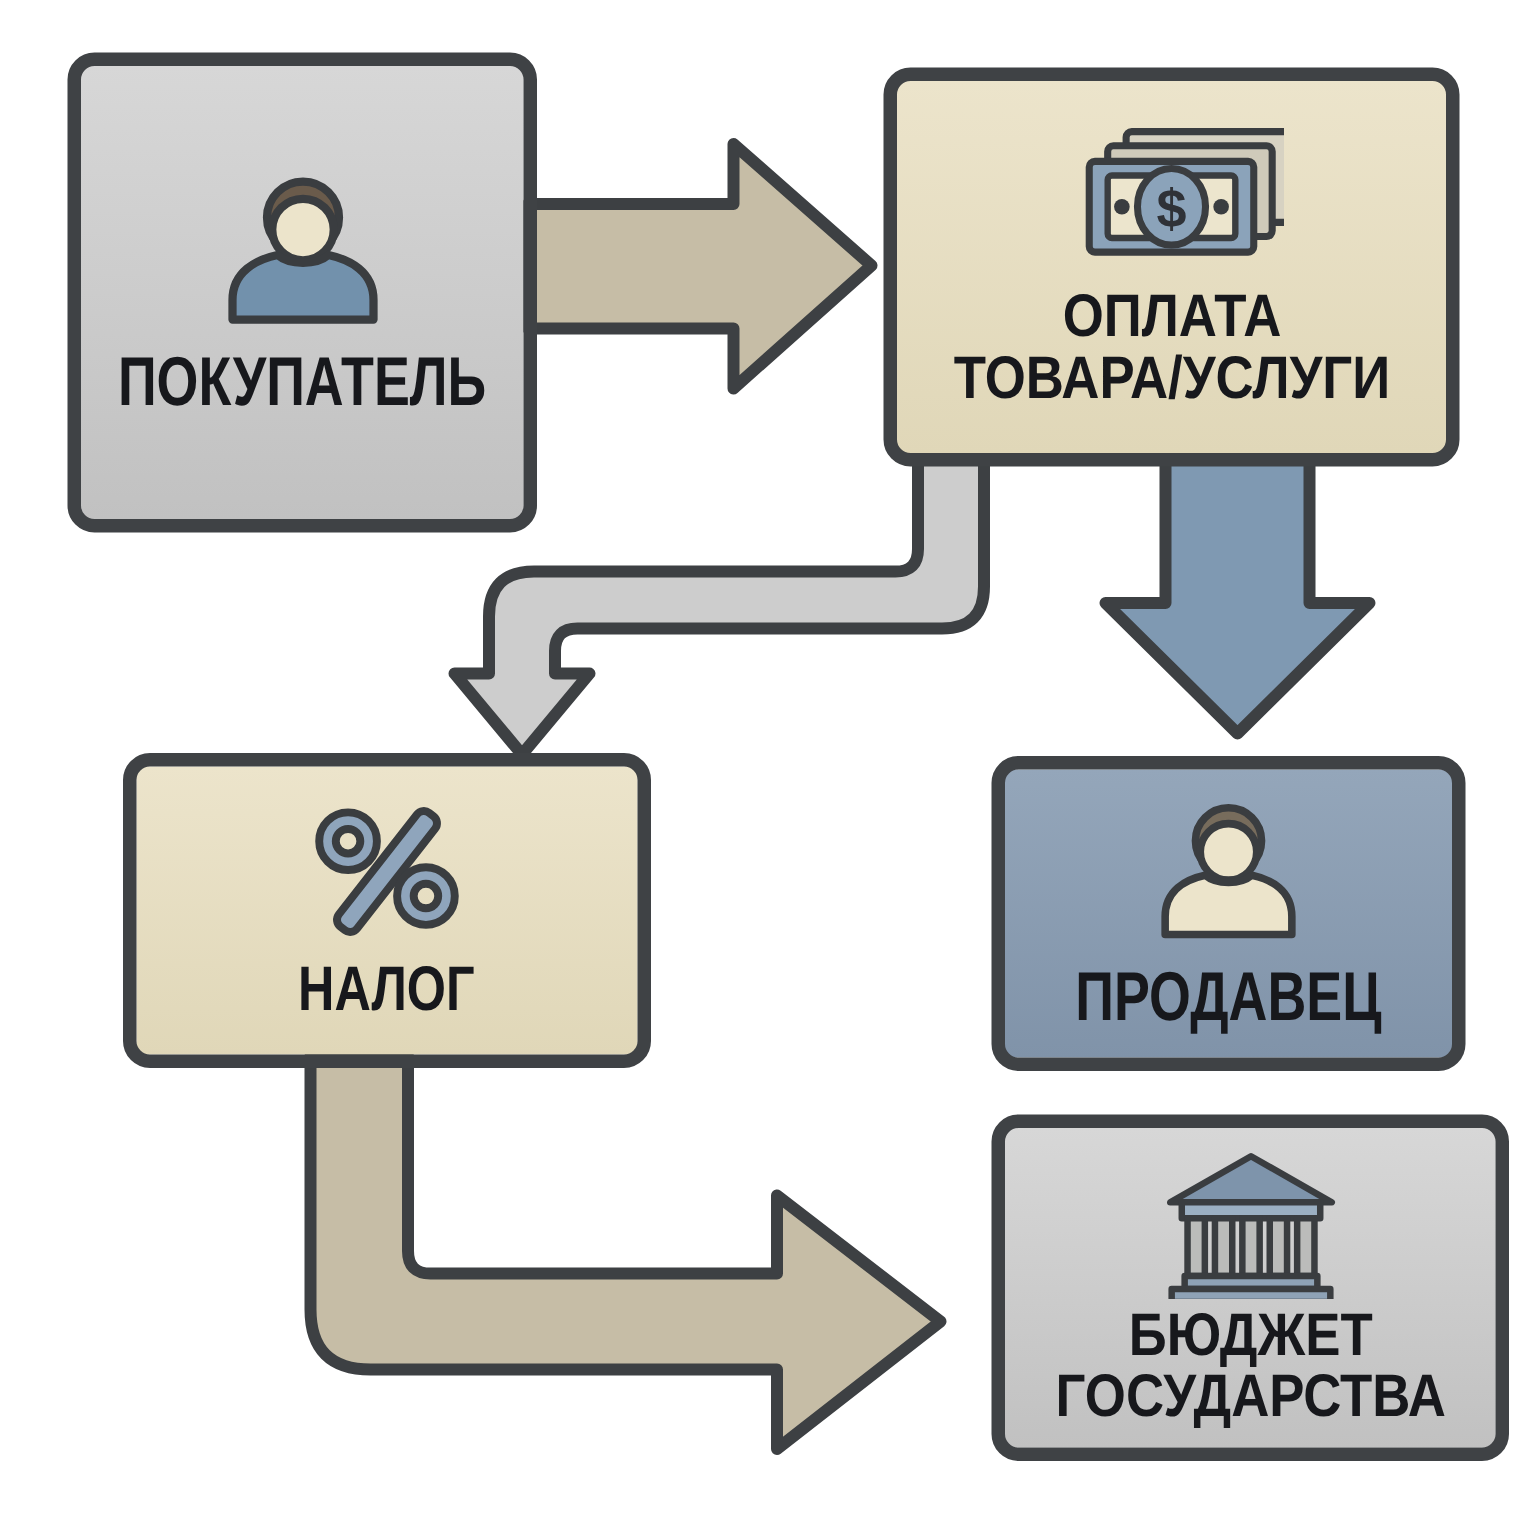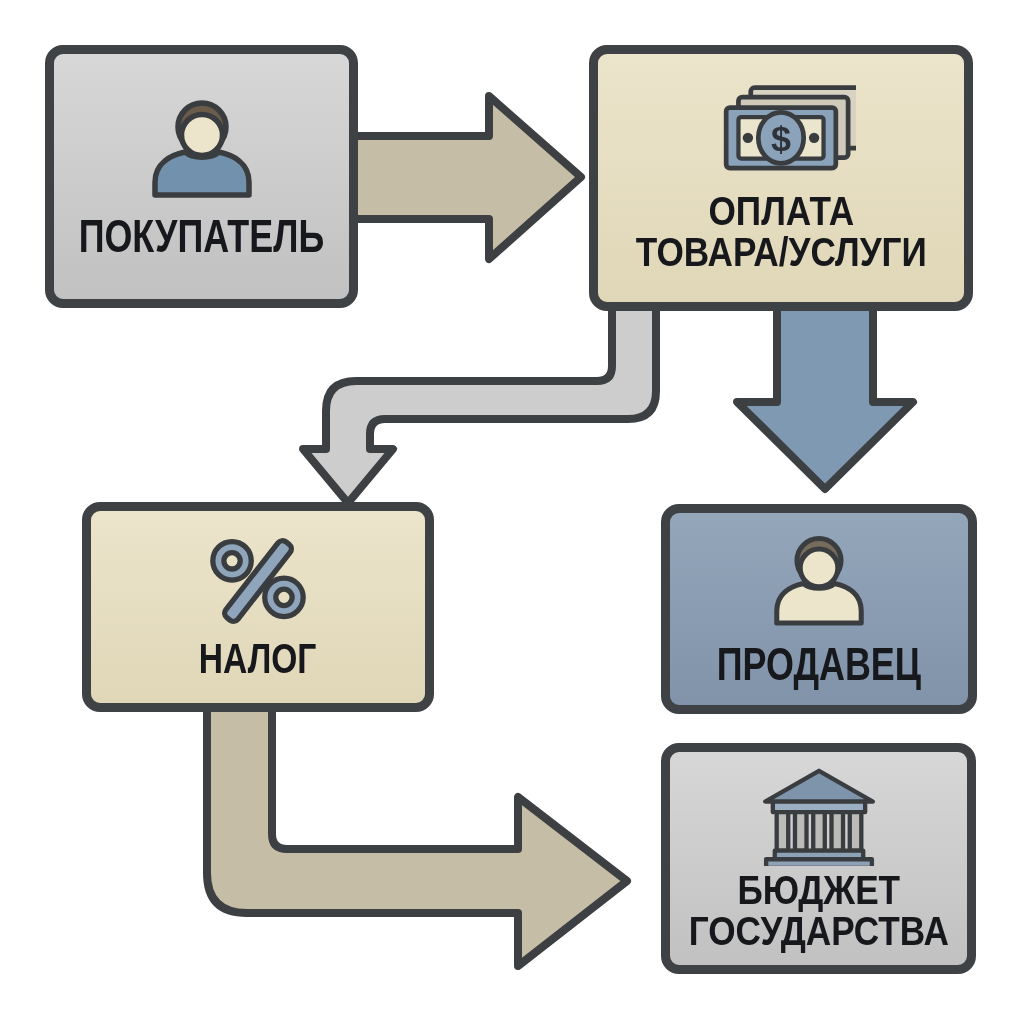--- a/index.html
+++ b/index.html
@@ -9,25 +9,25 @@
   }
   .arrows{position:absolute;left:0;top:0;z-index:1;}
   .node{
     position:absolute;z-index:2;box-sizing:border-box;
     border:9px solid #3f4245;border-radius:18px;
     display:flex;flex-direction:column;align-items:center;justify-content:center;
   }
   .node.gray {background:linear-gradient(180deg,#d7d7d7,#c1c1c1);}
   .node.beige{background:linear-gradient(180deg,#ece4cb,#e0d7b8);}
   .node.blue {background:linear-gradient(180deg,#94a6ba,#8093a9);}
-  .node.buyer  {left:45px; top:45px; width:313px;height:263px;}
+  .node.buyer  {left:45px; top:35px; width:313px;height:320px;}
   .node.payment{left:589px;top:45px; width:384px;height:266px;}
   .node.tax    {left:82px; top:502px;width:352px;height:210px;}
   .node.seller {left:661px;top:504px;width:316px;height:210px;}
-  .node.budget {left:661px;top:743px;width:315px;height:231px;}
+  .node.budget {left:661px;top:743px;width:345px;height:231px;}
   .label{font-weight:700;color:#17181c;white-space:nowrap;text-align:center;}
   .label.lg {font-size:46px;transform:scaleX(0.78);}
   .label.md {font-size:42px;transform:scaleX(0.80);}
   .label.two{font-size:40px;line-height:41px;transform:scaleX(0.88);}
   .m-top8 {margin-top:8px;}
   .m-top4 {margin-top:4px;}
   svg text{font-family:"Liberation Sans",sans-serif;}
 </style>
 </head>
 <body>

